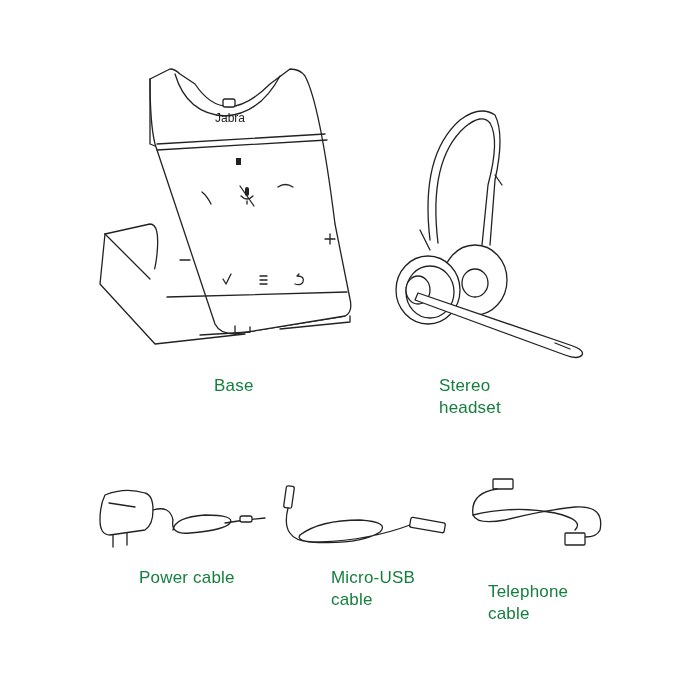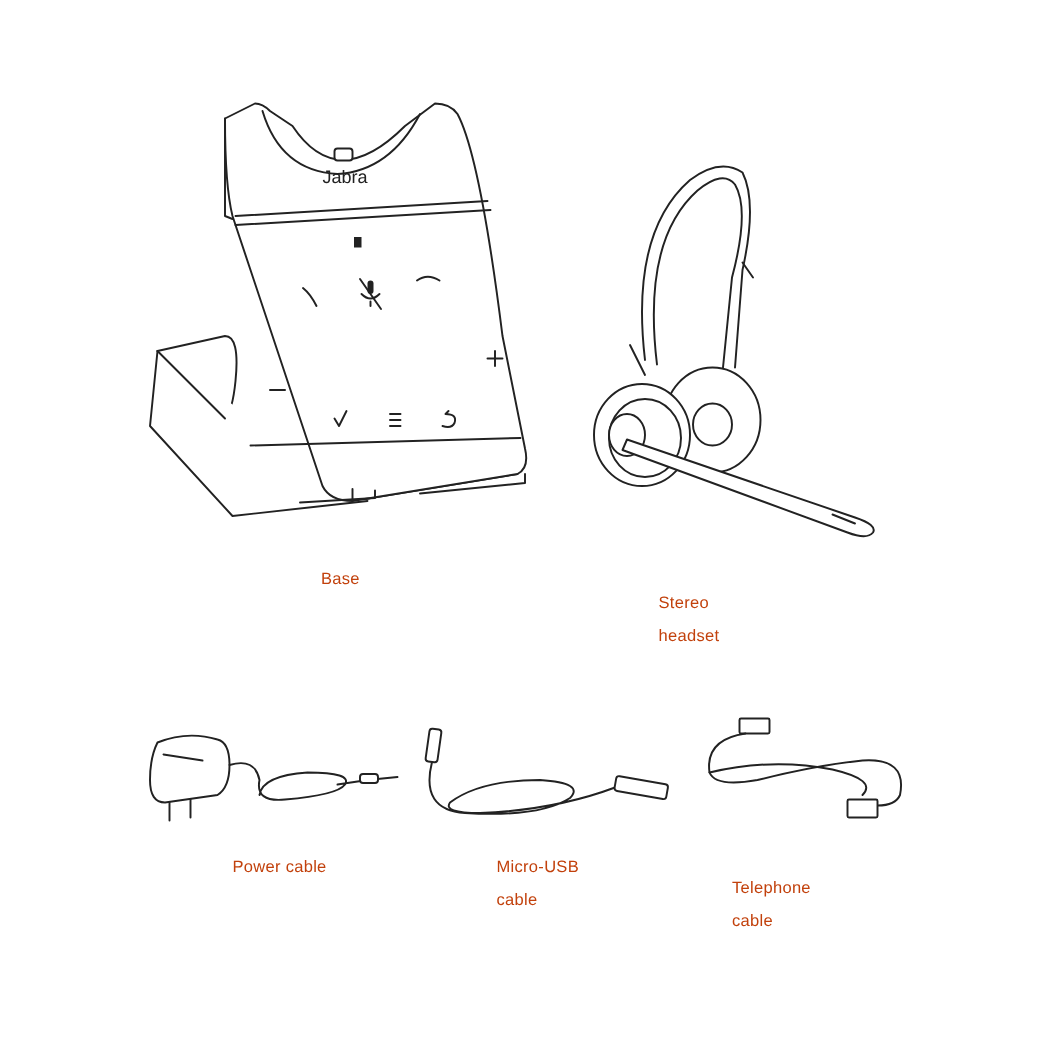--- a/index.html
+++ b/index.html
@@ -1,19 +1,19 @@
 <!DOCTYPE html>
 <html><head>
   <meta charset="utf-8">
   <style>
     html, body { margin: 0; padding: 0; background: #ffffff; }
     body { width: 700px; height: 700px; position: relative; overflow: hidden;
            font-family: "Liberation Sans", "DejaVu Sans", sans-serif; color: #333333; }
     .fig { position: absolute; }
-    .caption { position: absolute; font-size: 11px; line-height: 22px; color: #c2410c; font-weight: 300; letter-spacing: 0.2px; }
+    .caption { position: absolute; font-size: 17px; line-height: 22px; color: #15803d; font-weight: 300; letter-spacing: 0.2px; }
     svg { overflow: visible; }
     .ln { fill: none; stroke: #222; stroke-width: 1.3; stroke-linejoin: round; stroke-linecap: round; }
     .lnw { fill: #fff; stroke: #222; stroke-width: 1.3; stroke-linejoin: round; stroke-linecap: round; }
     .fillb { fill: #222; stroke: none; }
     .brand { font-family: "Liberation Sans", sans-serif; font-size: 12px; fill: #222; }
   </style>
 </head>
 <body>
 
 <div class="fig" style="left:95px; top:44px; width:270px; height:310px;">
@@ -60,34 +60,34 @@
     <path class="ln" d="M30 125 L40 145 M105 70 L112 80"></path>
     <ellipse class="lnw" cx="85" cy="175" rx="32" ry="35"></ellipse>
     <ellipse class="ln" cx="85" cy="178" rx="13" ry="14"></ellipse>
     <ellipse class="lnw" cx="38" cy="185" rx="32" ry="34"></ellipse>
     <ellipse class="ln" cx="40" cy="187" rx="24" ry="26"></ellipse>
     <ellipse class="lnw" cx="28" cy="185" rx="12" ry="14"></ellipse>
     <path class="lnw" d="M28 188 L180 240 Q195 245 192 250 Q188 255 175 250 L25 195 Z"></path>
     <path class="ln" d="M165 238 L180 244"></path>
   </svg>
 </div>
-<div class="caption" style="left:439px; top:375px;margin-top:16px;">
+<div class="caption" style="left:439px; top:375px;">
   <div>Stereo</div>
   <div>headset</div>
 </div>
 
 <div class="fig" style="left:95px; top:485px; width:180px; height:70px;">
   <svg width="180" height="70" viewBox="0 0 180 70">
     <path class="lnw" d="M10 10 Q30 2 50 8 Q58 10 58 25 Q58 40 50 45 L15 50 Q5 50 5 35 Q5 20 10 10 Z"></path>
     <path class="ln" d="M14 18 L40 22 M18 50 L18 62 M32 48 L32 60"></path>
     <path class="ln" d="M58 25 Q75 20 78 35 Q75 50 95 48 Q130 45 135 38 Q140 30 110 30 Q80 32 78 45 M130 38 L150 35 L170 33"></path>
     <rect class="lnw" x="145" y="31" width="12" height="6" rx="2"></rect>
   </svg>
 </div>
-<div class="caption" style="left:139px; top:567px;margin-left:16px;">
+<div class="caption" style="left:139px; top:567px;">
   <div>Power cable</div>
 </div>
 
 <div class="fig" style="left:280px; top:480px; width:180px; height:70px;">
   <svg width="180" height="70" viewBox="0 0 180 70">
     <rect class="lnw" x="5" y="6" width="8" height="22" rx="2" transform="rotate(8 9 17)"></rect>
     <path class="ln" d="M8 28 Q0 60 30 62 Q80 65 100 52 Q110 42 80 40 Q40 40 20 55 Q15 62 40 62 Q90 60 130 45"></path>
     <rect class="lnw" x="130" y="40" width="35" height="10" rx="2" transform="rotate(10 147 45)"></rect>
   </svg>
 </div>

